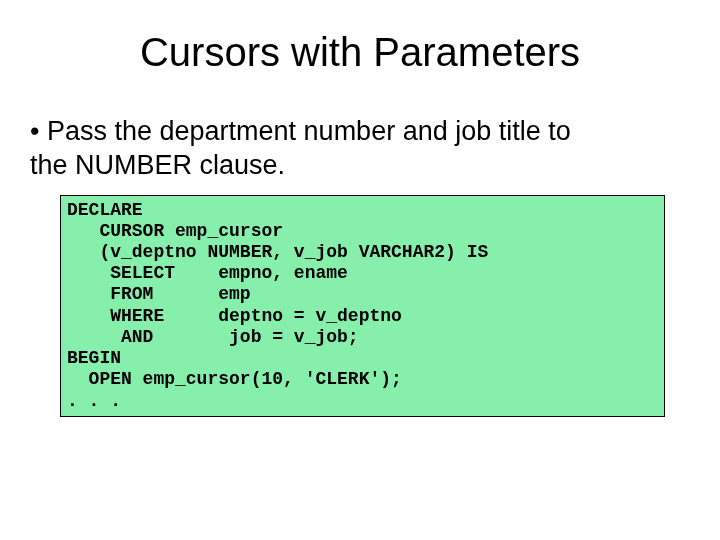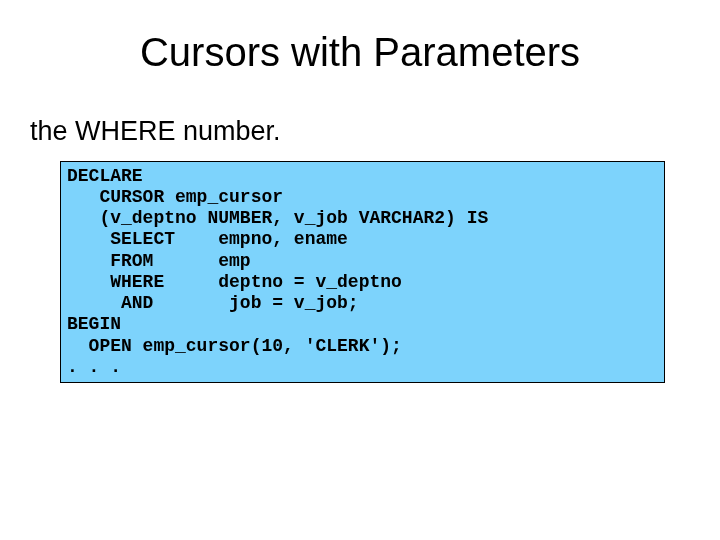--- a/index.html
+++ b/index.html
@@ -26,21 +26,21 @@
   .bullets {
     font-size: 27px;
     line-height: 1.25;
     margin: 0 0 12px 0;
   }
   .bullets p {
     margin: 0;
   }
   .code-box {
     border: 1px solid #000;
-    background: #7dd3fc;
+    background: #86efac;
     margin-left: 30px;
     width: 605px;
     padding: 4px 6px 4px 6px;
     box-sizing: border-box;
   }
   .code-box pre {
     margin: 0;
     font-family: "Courier New", Courier, monospace;
     font-weight: bold;
     font-size: 18px;
@@ -48,21 +48,22 @@
     white-space: pre;
   }
 </style>
 </head>
 <body>
 
 <div class="slide">
   <h1 class="title">Cursors with Parameters</h1>
 
   <div class="bullets">
-    <p>the WHERE number.</p>
+    <p>• Pass the department number and job title to</p>
+    <p>the NUMBER clause.</p>
   </div>
 
   <div class="code-box">
     <pre>DECLARE
    CURSOR emp_cursor
    (v_deptno NUMBER, v_job VARCHAR2) IS
     SELECT    empno, ename
     FROM      emp
     WHERE     deptno = v_deptno
      AND       job = v_job;

